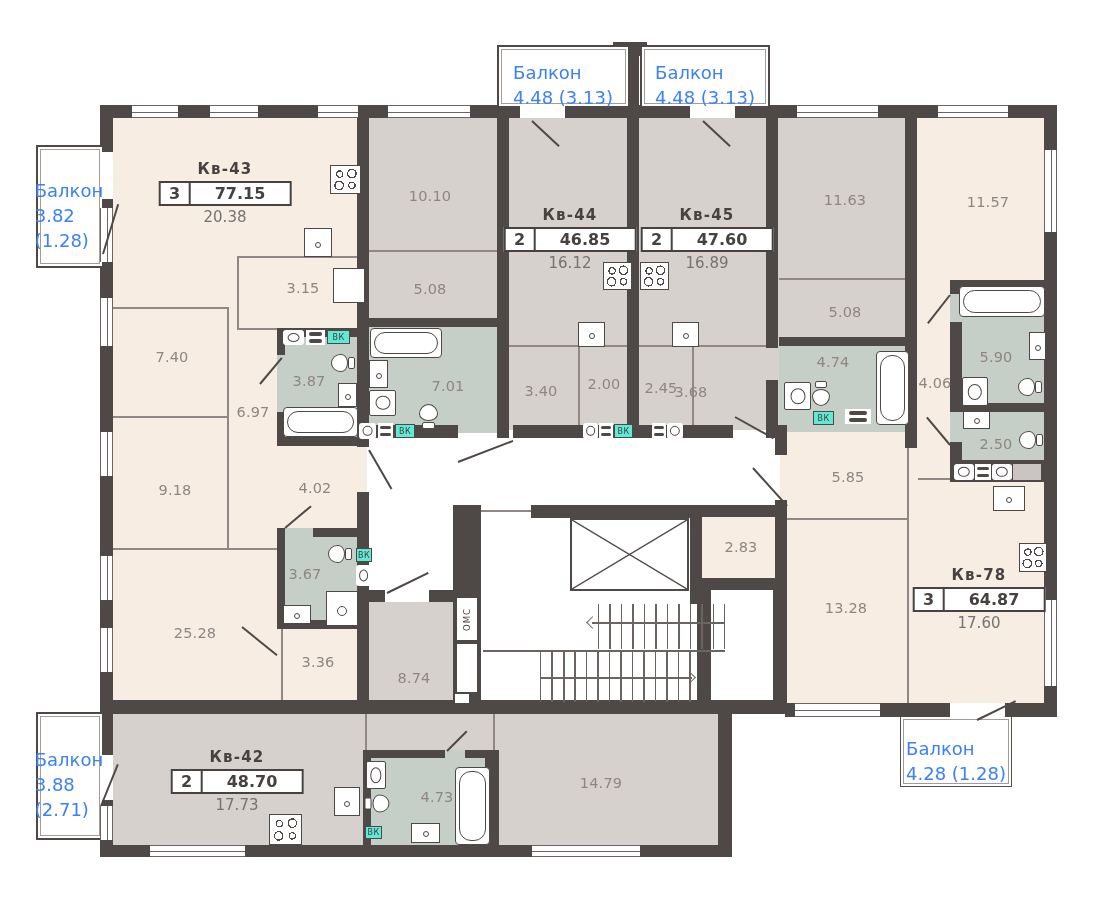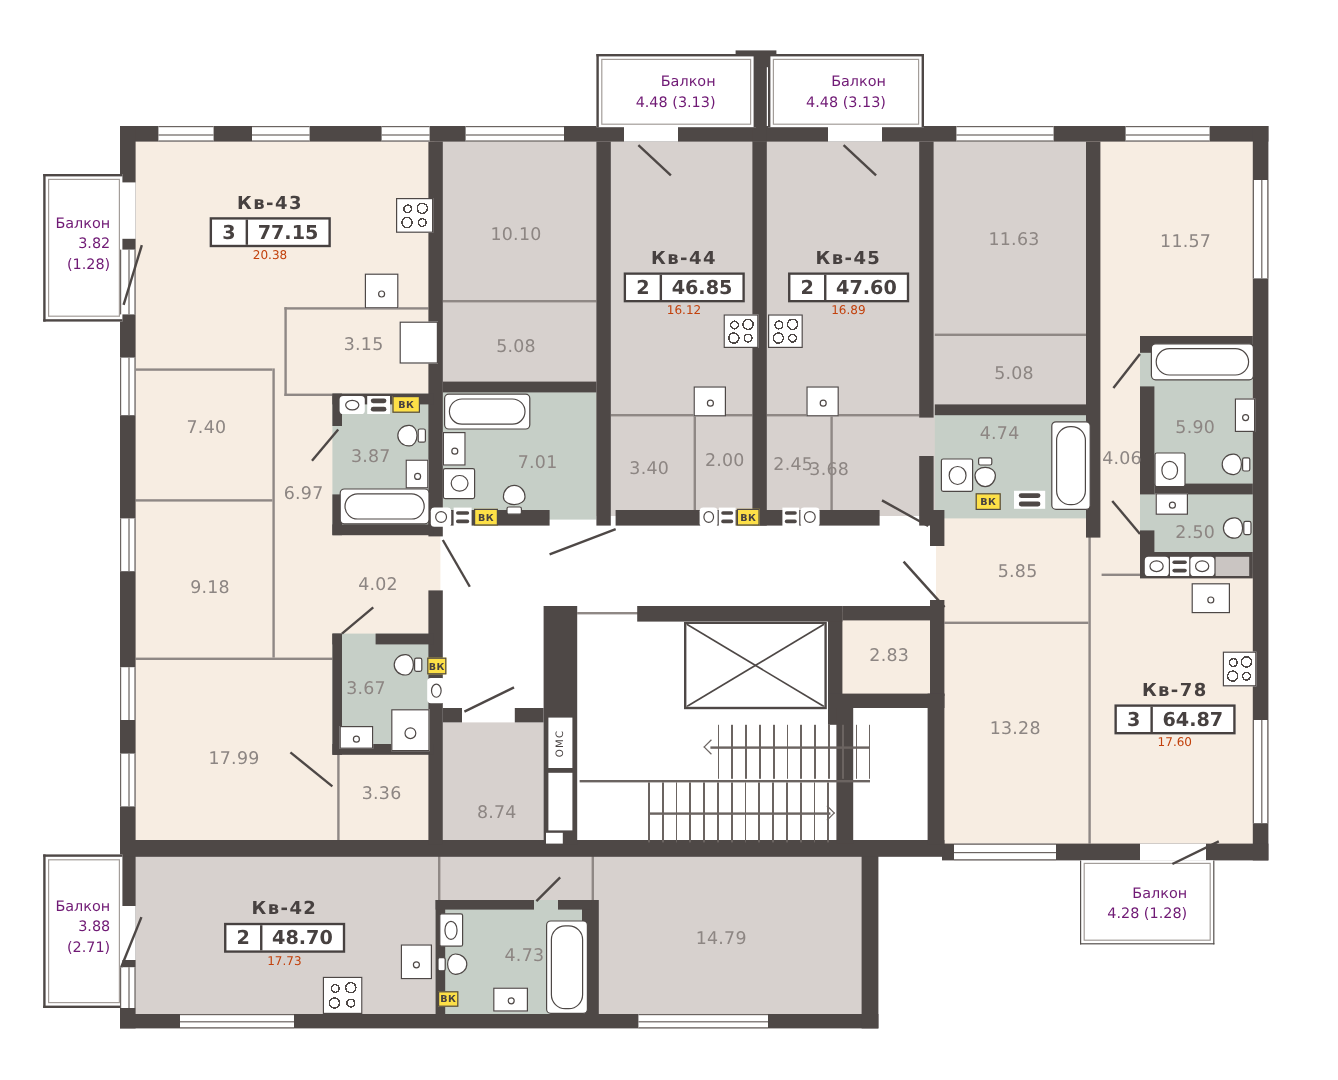--- a/index.html
+++ b/index.html
@@ -35,41 +35,41 @@
   .toilet{position:absolute;}
   .toilet:before{content:"";position:absolute;left:14%;right:14%;top:0;height:29%;background:#fff;border:1.4px solid #4e4846;border-radius:2px;box-sizing:border-box;}
   .toilet:after{content:"";position:absolute;left:0;right:0;top:31%;bottom:0;background:#fff;border:1.4px solid #4e4846;border-radius:50%/40% 40% 58% 58%;box-sizing:border-box;}
   .r90{transform:rotate(90deg);} .r180{transform:rotate(180deg);} .r270{transform:rotate(-90deg);}
   .wm{position:absolute;background:#fff;border-radius:3px;}
   .wm:after{content:"";position:absolute;left:50%;top:50%;width:52%;height:52%;transform:translate(-50%,-50%);border:1.5px solid #4e4846;border-radius:50%;}
   .wm.b{border:1.4px solid #4e4846;border-radius:2px;}
   .wbars{position:absolute;background:#fff;}
   .wbars:before{content:"";position:absolute;left:14%;right:14%;top:16%;height:24%;background:#4e4846;border-radius:2px;}
   .wbars:after{content:"";position:absolute;left:14%;right:14%;top:60%;height:24%;background:#4e4846;border-radius:2px;}
-  .vk{position:absolute;background:#fde047;border:1.2px solid #4e4846;color:#474140;font-size:8px;font-weight:700;
+  .vk{position:absolute;background:#5eead4;border:1.2px solid #4e4846;color:#474140;font-size:8px;font-weight:400;
       display:flex;align-items:center;justify-content:center;letter-spacing:.4px;box-sizing:border-box;text-align:right;}
   .wbox{position:absolute;background:#fff;border:1.2px solid #4e4846;}
   .gbox{position:absolute;background:#cac5c2;}
   
   .tr{position:absolute;background:repeating-linear-gradient(to right,#6b6461 0 1.5px,transparent 1.5px 11.5px);}
   .sline{position:absolute;background:#6b6461;}
   .chev{position:absolute;width:8px;height:8px;border-left:1.5px solid #6b6461;border-bottom:1.5px solid #6b6461;}
   .elev{position:absolute;background:#fff;border:2px solid #4e4846;box-sizing:border-box;}
   
   .balc{position:absolute;background:#fff;box-sizing:border-box;}
   .balc:after{content:"";position:absolute;inset:2px;border:1px solid #a39d99;}
-  .bal-label{position:absolute;transform:translateX(-50%);text-align:right;font-size:12px;color:#701a75;line-height:1.4;white-space:nowrap;z-index:6;}
+  .bal-label{position:absolute;transform:translateX(-50%);text-align:left;font-size:18px;color:#3b82f6;line-height:1.4;white-space:nowrap;z-index:6;}
   
   .al{position:absolute;transform:translate(-50%,-50%);font-size:14.5px;color:#8d8683;letter-spacing:.2px;white-space:nowrap;z-index:6;}
   .apt{position:absolute;transform:translateX(-50%);text-align:center;z-index:6;}
   .apt-t{font-size:15px;font-weight:700;color:#474140;letter-spacing:1.2px;}
   .spec{display:inline-flex;border:2px solid #474140;background:#fff;margin:3px 0 2px;align-items:stretch;}
   .spec-n{min-width:20px;padding:1px 4px;border-right:2px solid #474140;font-weight:700;font-size:16px;color:#474140;display:flex;align-items:center;justify-content:center;}
-  .spec-a{padding:1px 8px;font-weight:700;font-size:16px;color:#474140;display:flex;align-items:center;}
-  .apt-m{font-size:10px;color:#c2410c;}
+  .spec-a{padding:1px 24px;font-weight:700;font-size:16px;color:#474140;display:flex;align-items:center;}
+  .apt-m{font-size:15px;color:#737373;}
   .omsbox{position:absolute;background:#fff;display:flex;align-items:center;justify-content:center;}
   .oms{writing-mode:vertical-rl;transform:rotate(180deg);font-size:8.5px;color:#474140;letter-spacing:1px;} .z4{z-index:4;} .z3{z-index:3;} .z2{z-index:2;}
 </style>
 </head>
 <body>
 
 <div class="plan">
 
   <div class="room cream" style="left:107px;top:110px;width:260px;height:598px"></div>
   <div class="room taupe" style="left:362px;top:110px;width:275px;height:320px"></div>
@@ -357,21 +357,21 @@
   </div>
 
   <div class="al" style="left:303px;top:288px">3.15</div>
   <div class="al" style="left:172px;top:357px">7.40</div>
   <div class="al" style="left:309px;top:381px">3.87</div>
   <div class="al" style="left:253px;top:412px">6.97</div>
   <div class="al" style="left:448px;top:386px">7.01</div>
   <div class="al" style="left:175px;top:490px">9.18</div>
   <div class="al" style="left:315px;top:488px">4.02</div>
   <div class="al" style="left:305px;top:574px">3.67</div>
-  <div class="al" style="left:195px;top:633px">17.99</div>
+  <div class="al" style="left:195px;top:633px">25.28</div>
   <div class="al" style="left:318px;top:662px">3.36</div>
   <div class="al" style="left:430px;top:196px">10.10</div>
   <div class="al" style="left:430px;top:289px">5.08</div>
   <div class="al" style="left:541px;top:391px">3.40</div>
   <div class="al" style="left:604px;top:384px">2.00</div>
   <div class="al" style="left:661px;top:388px">2.45</div>
   <div class="al" style="left:691px;top:392px">3.68</div>
   <div class="al" style="left:845px;top:200px">11.63</div>
   <div class="al" style="left:845px;top:312px">5.08</div>
   <div class="al" style="left:833px;top:362px">4.74</div>

